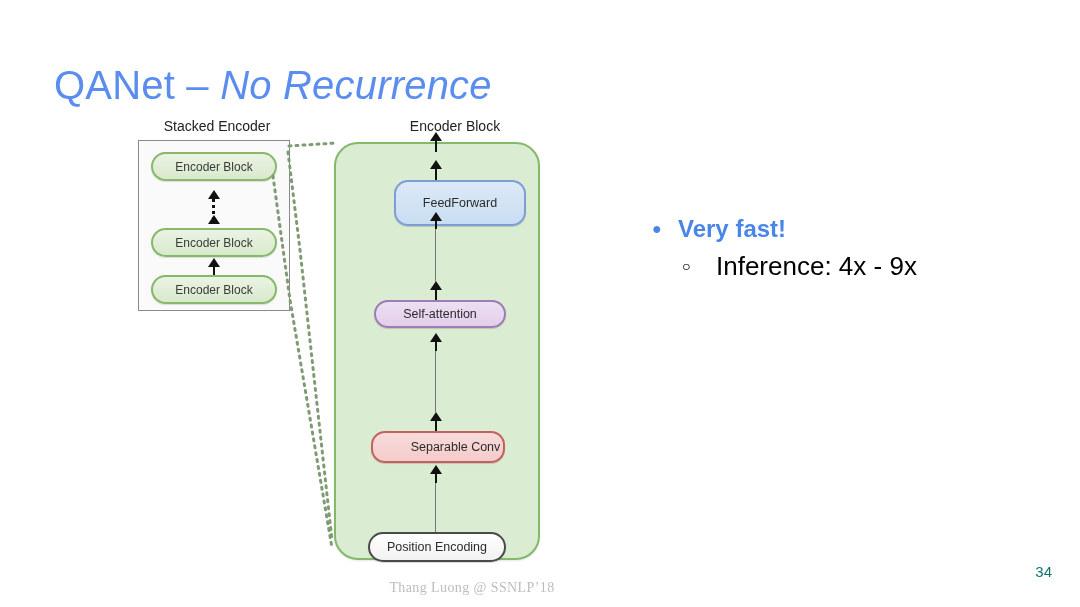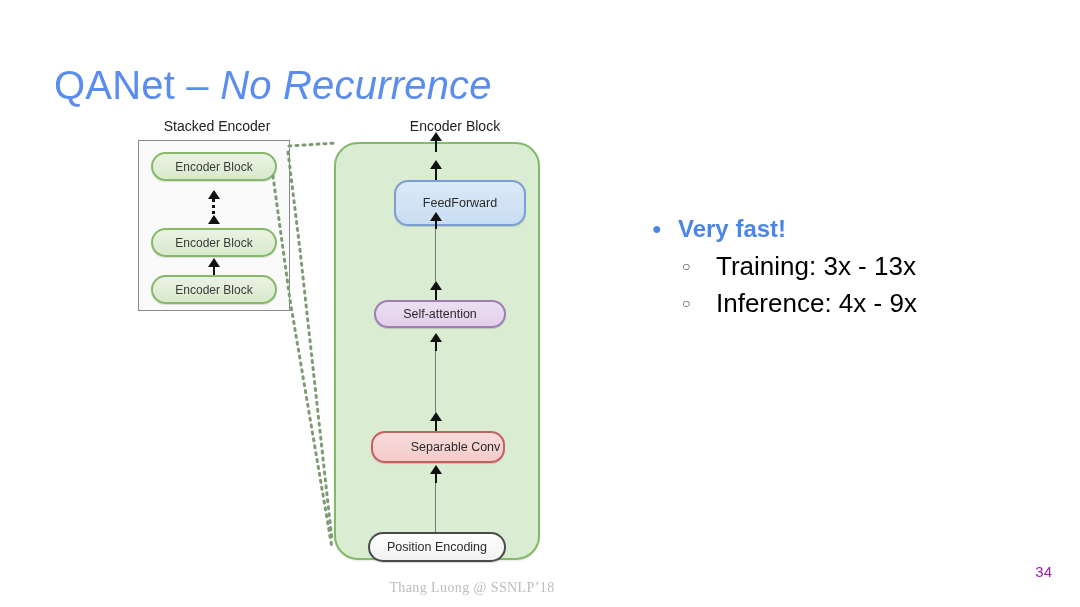--- a/index.html
+++ b/index.html
@@ -240,21 +240,21 @@
     font-family: "Liberation Serif", serif;
     font-size: 14px;
     color: #bdbdbd;
     letter-spacing: 0.4px;
   }
   #page-number {
     position: absolute;
     right: 28px;
     top: 563px;
     font-size: 15px;
-    color: #a21caf;
+    color: #0f766e;
   }
 </style>
 </head>
 <body>
 
 <div id="slide-title">
   <span class="t-plain">QANet – </span><span class="t-ital">No Recurrence</span>
 </div>
 
 <div id="figure">
@@ -319,21 +319,20 @@
   </svg>
 </div>
 
 <div id="bullets">
   <div class="bullet-l1">
     <span class="marker">●</span>
     <span>Very fast!</span>
   </div>
   <div class="bullet-l2">
     <span class="marker">○</span>
-    <span>Training: 3x - 13x</span>
   </div>
   <div class="bullet-l2">
     <span class="marker">○</span>
     <span>Inference: 4x - 9x</span>
   </div>
 </div>
 
 <div id="footer-credit">Thang Luong  @ SSNLP’18</div>
 <div id="page-number">34</div>
 

